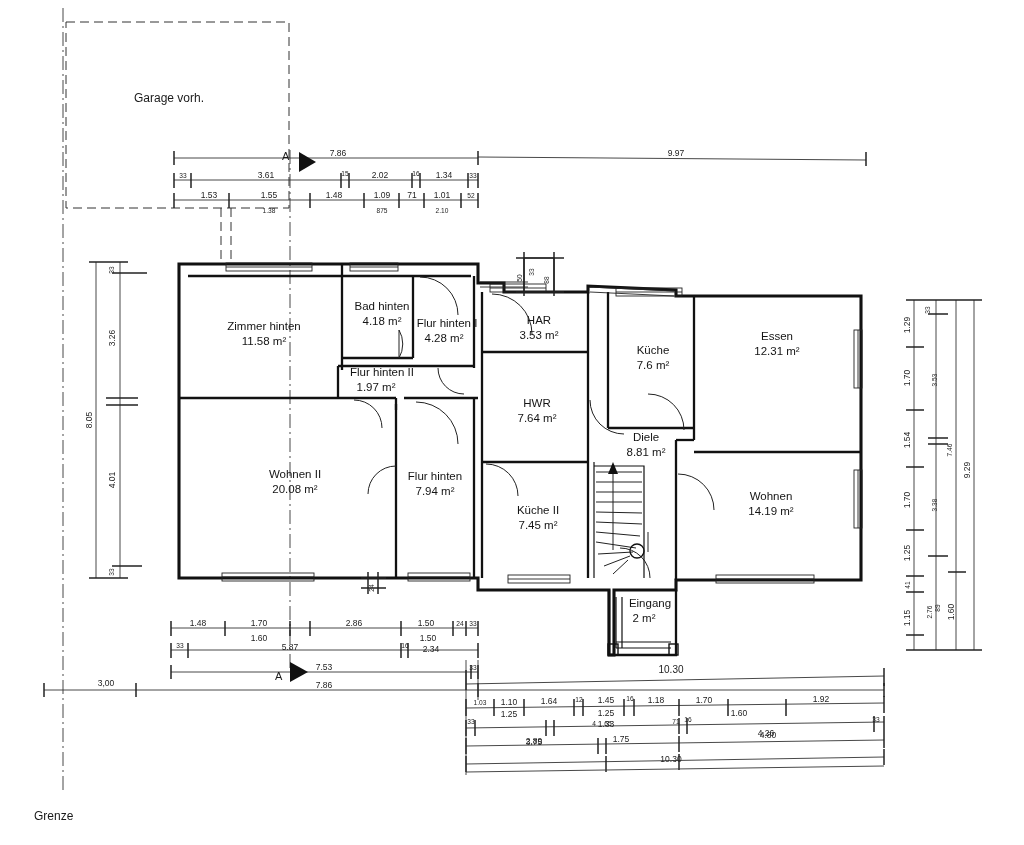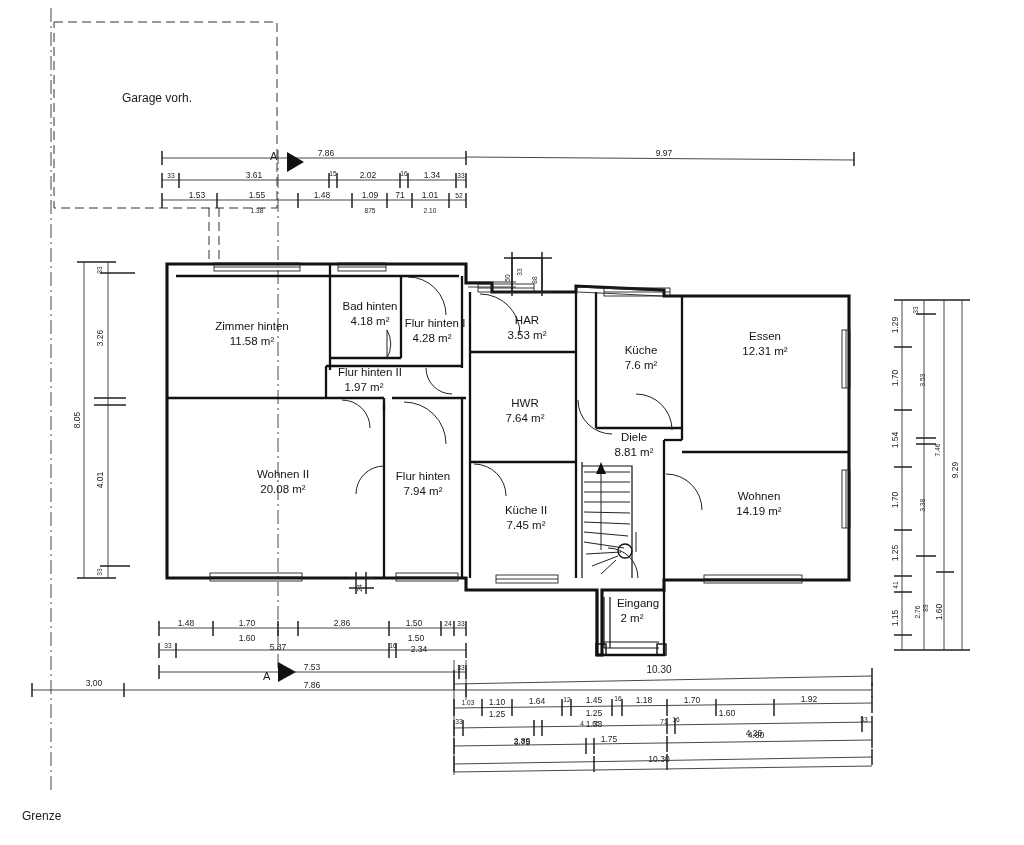--- a/index.html
+++ b/index.html
@@ -4,21 +4,21 @@
 <title>Grundriss</title>
 <style>
   html,body{margin:0;padding:0;background:#ffffff;}
   body{
     width:1024px;height:845px;
     font-family:"Liberation Sans","DejaVu Sans",sans-serif;
     color:#1a1a1a;
     overflow:hidden;
     position:relative;
   }
-  #sheet{position:absolute;left:4px;top:0;width:912px;height:845px;border-radius:17px;}
+  #sheet{position:absolute;left:16px;top:0;width:912px;height:845px;border-radius:17px;}
   svg{display:block;}
   text{font-family:"Liberation Sans","DejaVu Sans",sans-serif;fill:#141414;}
   .roomname{font-size:11.5px;text-anchor:middle;}
   .roomarea{font-size:11.5px;text-anchor:middle;}
   .dim{font-size:8.5px;text-anchor:middle;fill:#222;}
   .dimsm{font-size:6.6px;text-anchor:middle;fill:#222;}
   .dimbig{font-size:10px;text-anchor:middle;fill:#222;}
   .note{font-size:12px;fill:#1a1a1a;}
   .wall{stroke:#111;fill:none;}
   .w-out{stroke-width:3.1;}

